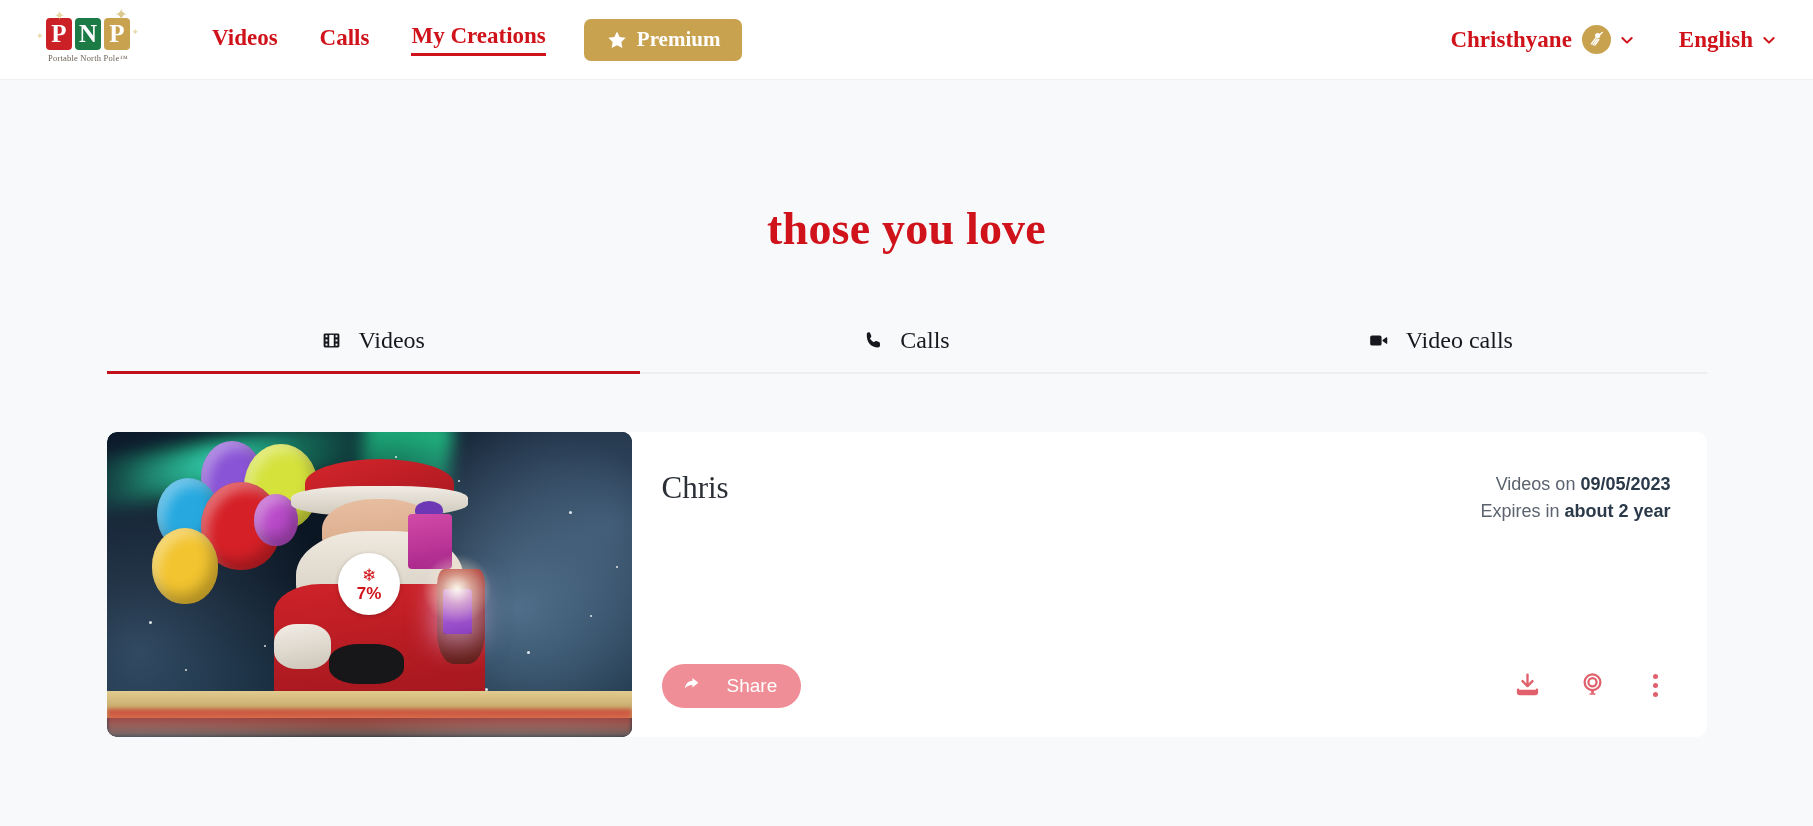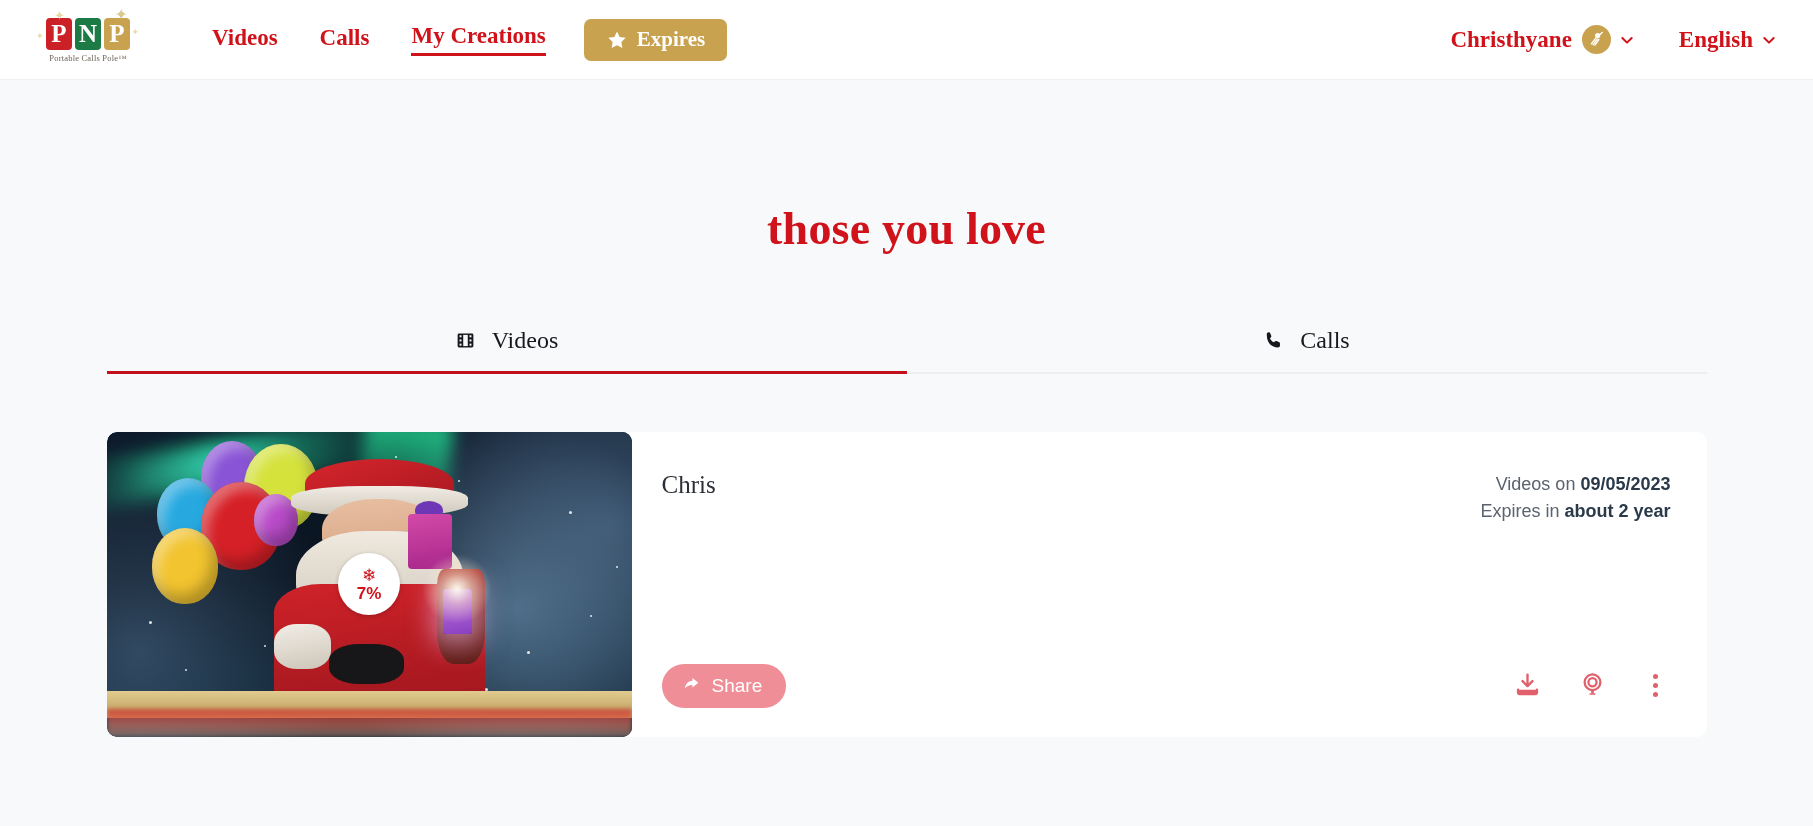--- a/index.html
+++ b/index.html
@@ -351,21 +351,21 @@
     line-height: 1;
   }
 
   .card-body {
     flex: 1 1 auto;
     position: relative;
     padding: 39px 36px 26px 30px;
   }
   .card-title {
     font-family: "Liberation Serif", serif;
-    font-size: 25px;
+    font-size: 31px;
     color: #2b2f36;
     line-height: 1.1;
   }
   .card-subtitle {
     font-family: "Liberation Sans", sans-serif;
     font-size: 20px;
     color: #5a636e;
     margin-top: 9px;
   }
   .card-meta {
@@ -387,21 +387,21 @@
     align-items: center;
   }
   .share-btn {
     background: #ef8e96;
     border: none;
     border-radius: 24px;
     height: 44px;
     padding: 0 24px 0 20px;
     display: flex;
     align-items: center;
-    gap: 11px;
+    gap: 26px;
     cursor: pointer;
     color: #ffffff;
     font-family: "Liberation Sans", sans-serif;
     font-size: 19px;
   }
   .action-icons {
     margin-left: auto;
     display: flex;
     align-items: center;
     gap: 30px;
@@ -426,36 +426,36 @@
   <div class="logo">
     <div class="logo-tiles">
       <span class="logo-spark s1">✦</span>
       <span class="logo-spark s2">✦</span>
       <span class="logo-spark s3">✦</span>
       <span class="logo-spark s4">✦</span>
       <span class="logo-tile t1">P</span>
       <span class="logo-tile t2">N</span>
       <span class="logo-tile t3">P</span>
     </div>
-    <div class="logo-caption">Portable Calls Pole™</div>
+    <div class="logo-caption">Portable North Pole™</div>
   </div>
 
   <nav class="nav">
     <a class="nav-link">Videos</a>
     <a class="nav-link">Calls</a>
     <a class="nav-link active">My Creations</a>
   </nav>
 
   <button class="premium-btn">
     <span>
       <svg class="star-icon" width="22" height="22" viewBox="0 0 24 24" fill="#ffffff" aria-hidden="true">
         <path d="M12 2.6l2.9 6.1 6.6.9-4.8 4.6 1.2 6.6L12 17.7 6.1 20.8l1.2-6.6L2.5 9.6l6.6-.9z"></path>
       </svg>
     </span>
-    <span>Expires</span>
+    <span>Premium</span>
   </button>
 
   <div class="header-right">
 
     <div class="user-menu">
       <span>Christhyane</span>
       <span class="avatar">
         <svg width="19" height="19" viewBox="0 0 24 24" fill="none" stroke="#ffffff" stroke-width="1.7" stroke-linecap="round" aria-hidden="true">
           <circle cx="13.5" cy="7" r="3.3" fill="#ffffff" stroke="none"></circle>
           <path d="M11 10.2 L5.5 17.5"></path>
@@ -512,20 +512,30 @@
   <div class="tab">
     <span class="tab-icon">
       <svg width="21" height="21" viewBox="0 0 24 24" fill="#16181d" aria-hidden="true">
         <path d="M6.6 2.6c.9 0 1.5.5 1.8 1.3l1 2.6c.3.8.1 1.6-.5 2.1l-1 .9c1 2 2.6 3.6 4.6 4.6l.9-1c.5-.6 1.3-.8 2.1-.5l2.6 1c.8.3 1.3.9 1.3 1.8v2.3c0 1.2-1 2.3-2.3 2.3C9.4 19.9 4.1 14.6 4.3 4.9c0-1.3 1-2.3 2.3-2.3z"></path>
       </svg>
     </span>
     <span>Calls</span>
     <span class="tab-underline"></span>
   </div>
 
+  <div class="tab">
+    <span class="tab-icon">
+      <svg width="23" height="21" viewBox="0 0 24 24" fill="#16181d" aria-hidden="true">
+        <rect x="2.5" y="6.2" width="13" height="11.6" rx="2.2"></rect>
+        <path d="M16.6 11.3l4.4-2.9c.5-.3 1 0 1 .6v6c0 .6-.5.9-1 .6l-4.4-2.9z"></path>
+      </svg>
+    </span>
+    <span>Video calls</span>
+    <span class="tab-underline"></span>
+  </div>
 
 </div>
 
 <div class="card-area">
   <div class="card">
 
     <div class="thumb">
       <div class="sky"></div>
       <div class="aurora1"></div>
       <div class="aurora3"></div>

